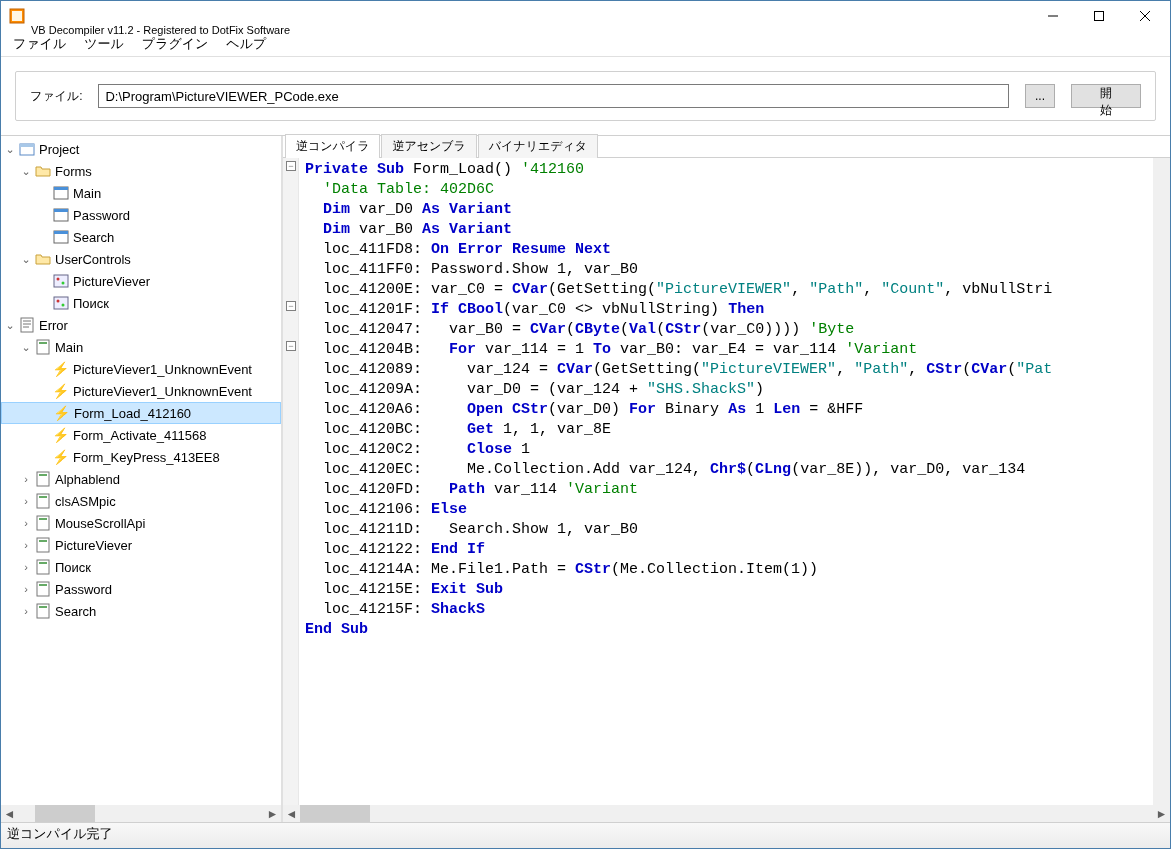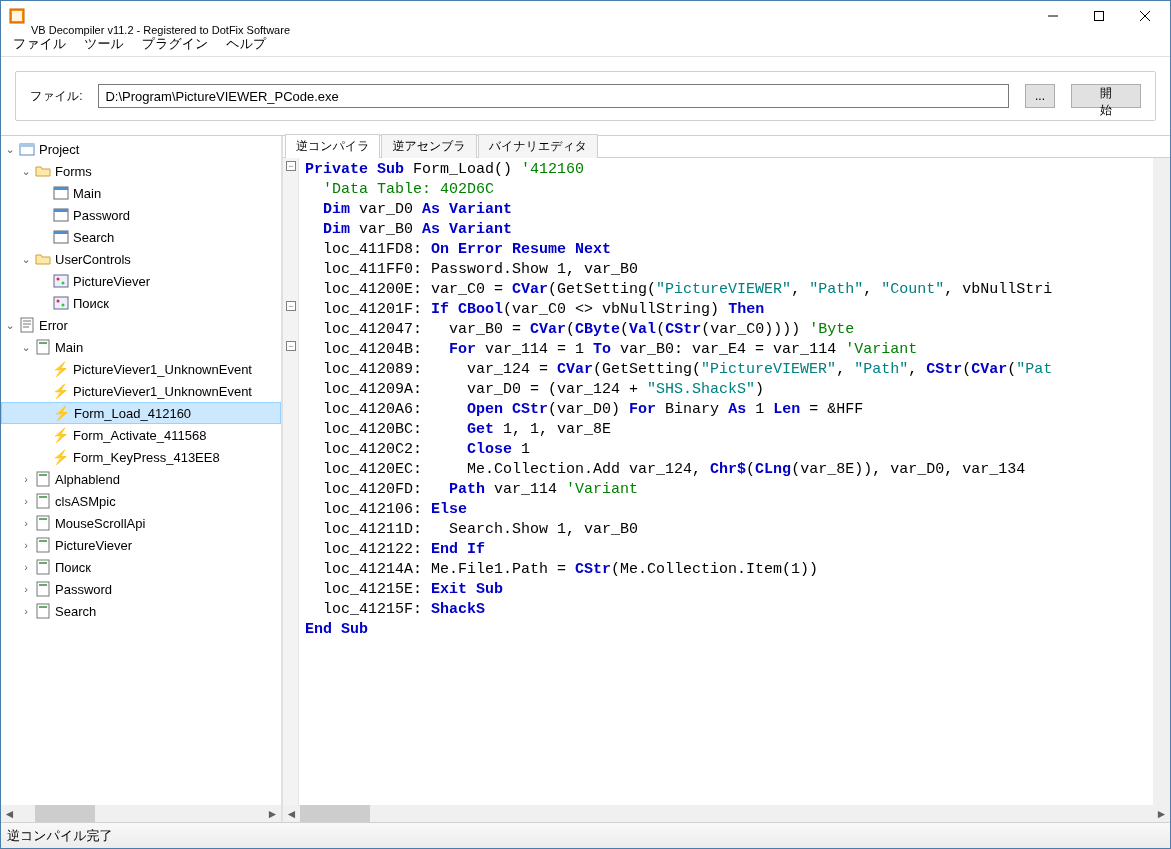--- a/index.html
+++ b/index.html
@@ -47,21 +47,21 @@
 .code { font-family: Consolas, "Courier New", monospace; font-size: 15px; line-height: 20px; white-space: pre; padding: 2px 16px 0 22px; color: #000; overflow:hidden; height:100%;}
 .kw { color: #0000c8; font-weight: bold; }
 .cm { color: #008000; }
 .fn { color: #0000c8; font-weight: bold; }
 .st { color: #008080; }
 .hsb-code { height:17px; background:#f0f0f0; display:flex;}
 .hsb-code .arr { width:17px; height:17px; display:flex; align-items:center; justify-content:center; color:#606060;}
 .hsb-code .thumb { background:#cdcdcd; height:17px; width:70px; }
 .hsb-code .track { flex:1;}
 .vsb-code { width:17px; background:#f0f0f0; position:absolute; right:0; top:0; bottom:0;}
-.statusbar { height: 26px; background: linear-gradient(#f8f8f8,#ececec); border-top: 1px solid #d0d0d0; padding: 10px 6px; font-size: 13px; display:flex; align-items:center;}
+.statusbar { height: 26px; background: linear-gradient(#f8f8f8,#ececec); border-top: 1px solid #d0d0d0; padding: 2px 6px; font-size: 13px; display:flex; align-items:flex-start;}
 </style>
 </head>
 <body>
 
 <div class="window">
 
   <div class="titlebar">
     <span class="titlebar-icon">
       <svg viewBox="0 0 16 16">
           <rect x="1" y="1" width="14" height="14" fill="#ff8c00" stroke="#c06000"></rect>

